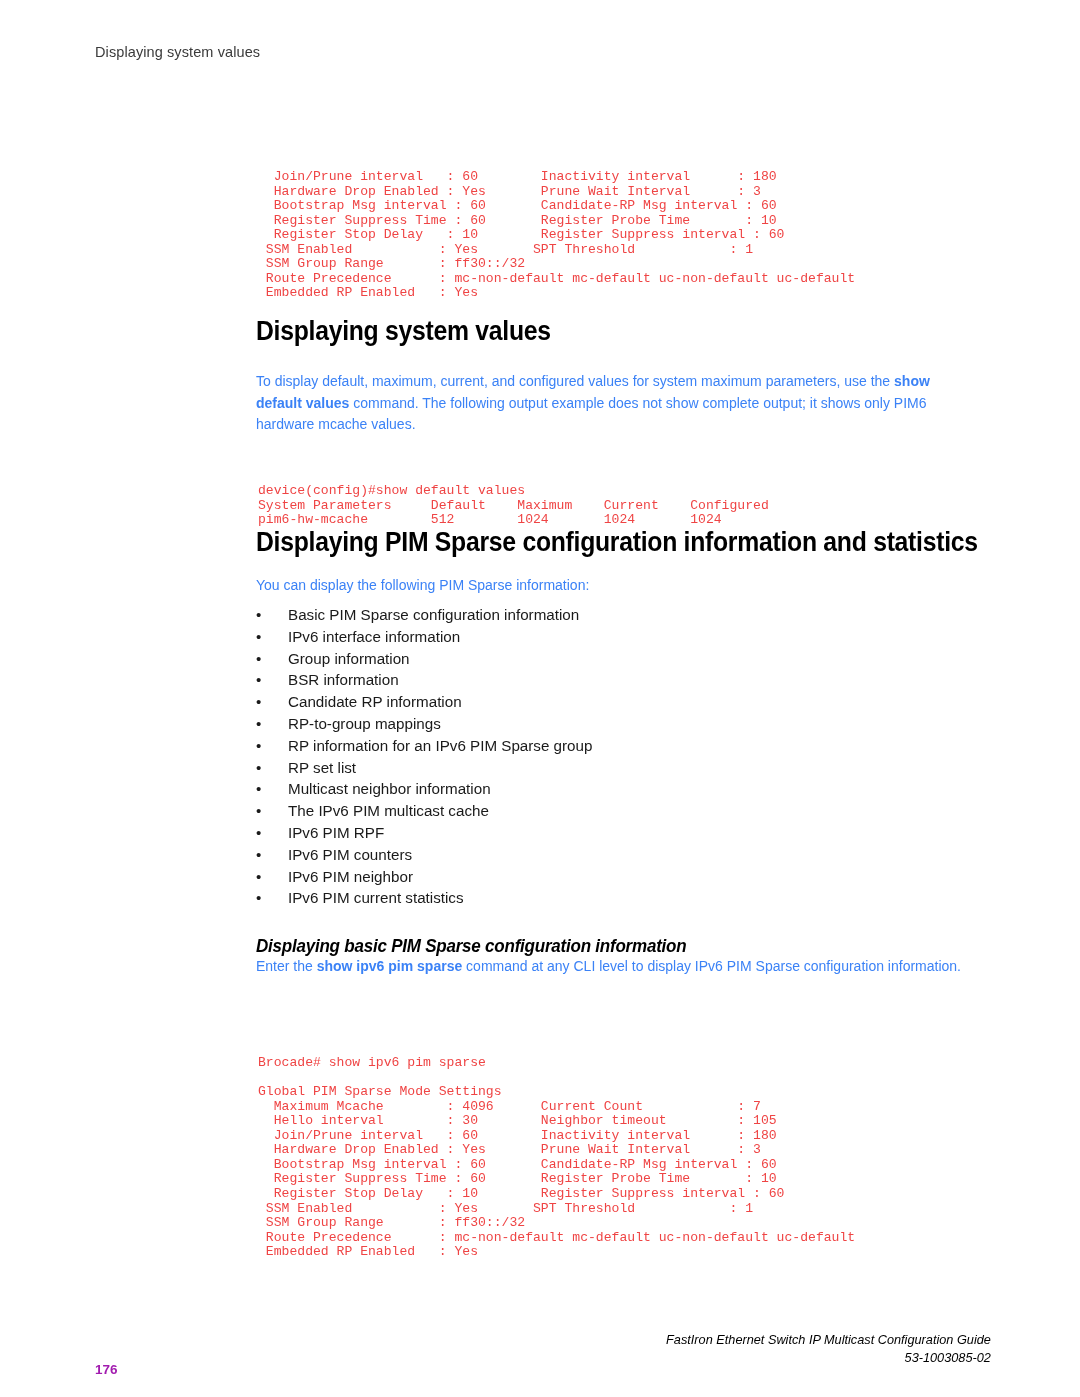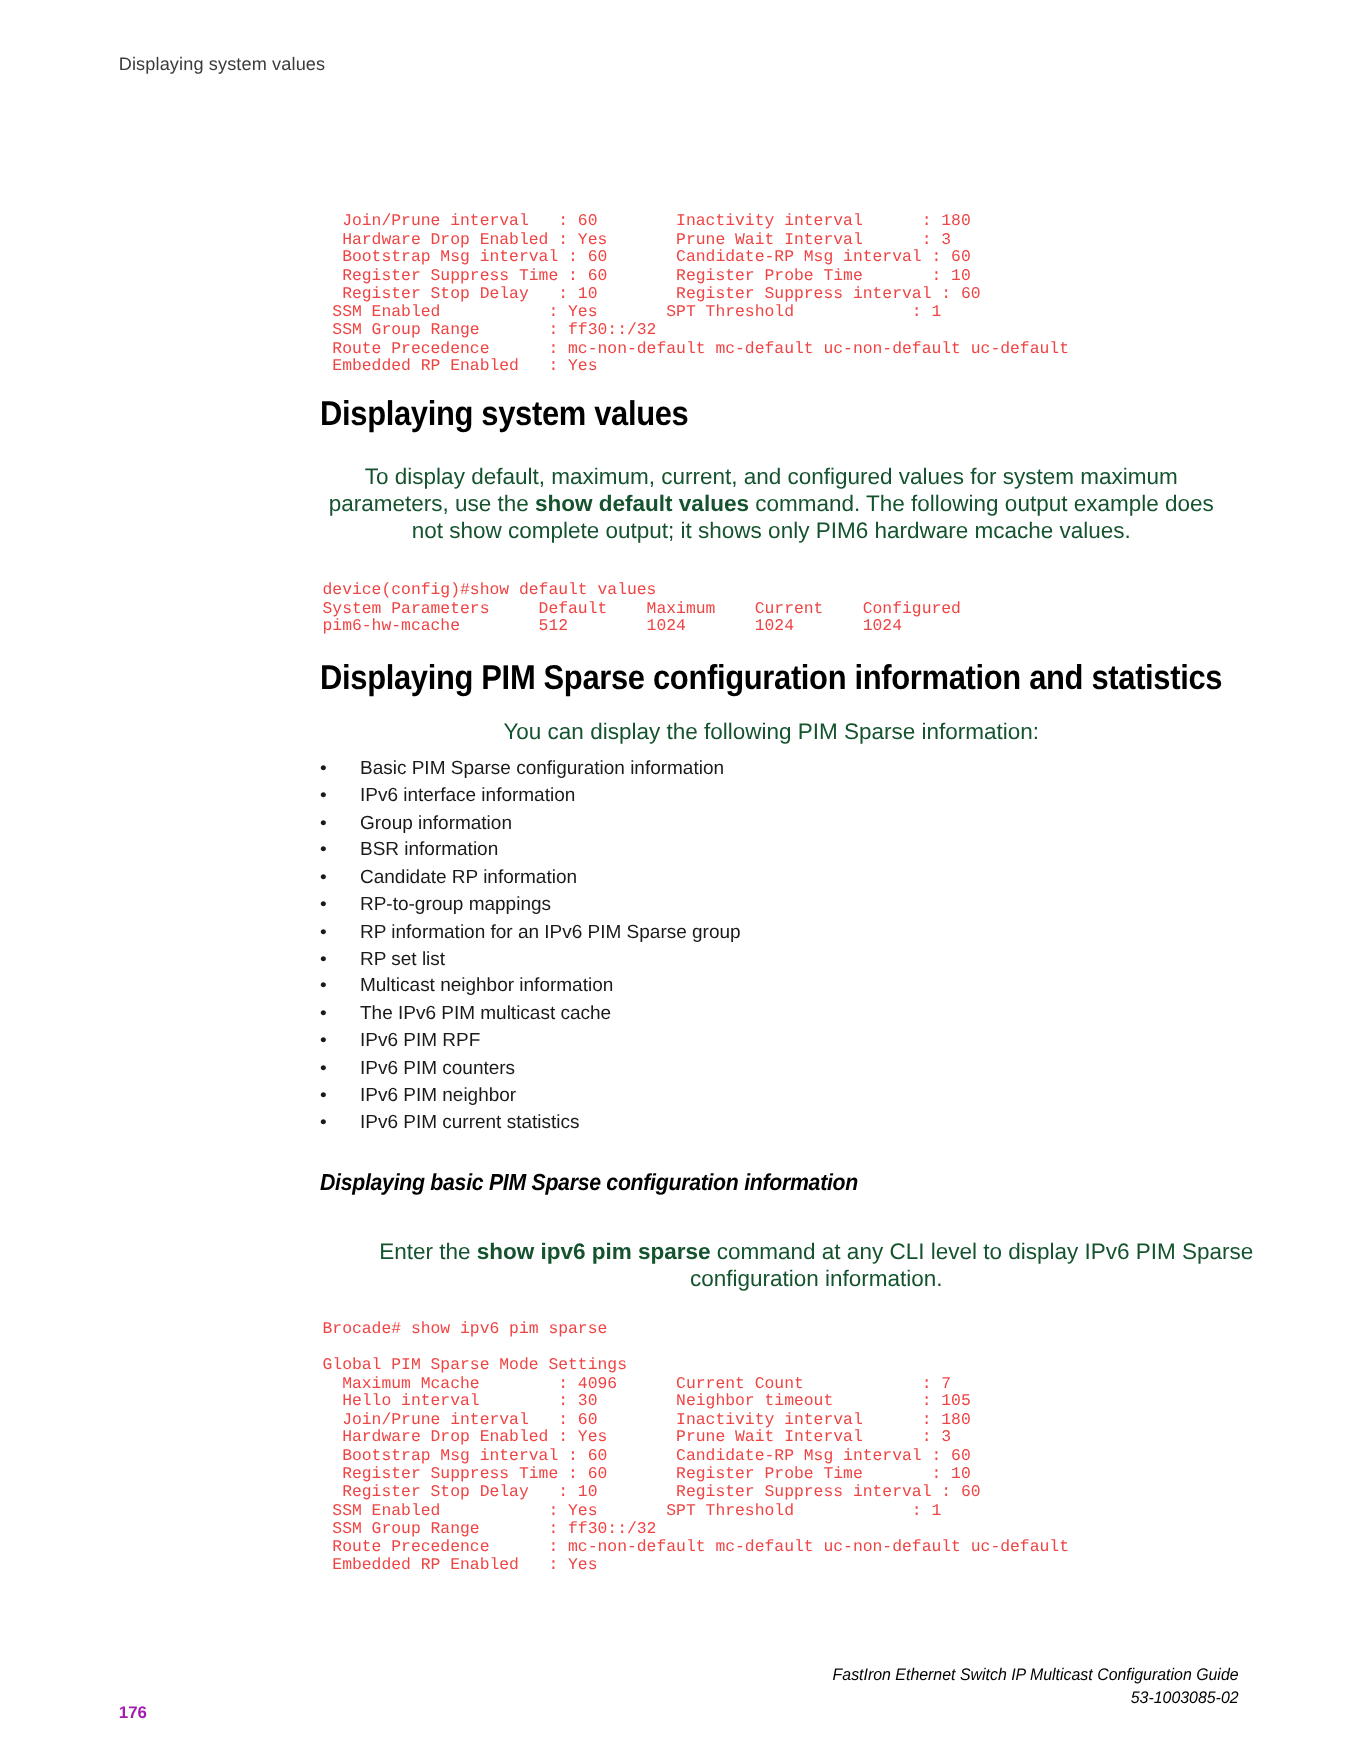--- a/index.html
+++ b/index.html
@@ -41,21 +41,21 @@
     font-family: "Liberation Mono", "DejaVu Sans Mono", monospace;
     font-size: 13.1px;
     line-height: 14.55px;
     color: #ef4444;
     white-space: pre;
     letter-spacing: 0px;
   }
   .codeblock .ln { display: block; white-space: pre; }
 
   #code-top { left: 258px; top: 157px; }
-  #code-mid { left: 258px; top: 427px; margin-top: 38px; }
+  #code-mid { left: 258px; top: 446px; margin-top: 38px; }
   #code-bottom { left: 258px; top: 1043px; }
 
   
   h1.h-chapter {
     position: absolute;
     margin: 0;
     left: 256px;
     font-family: "Liberation Sans", sans-serif;
     font-weight: bold;
     font-size: 27.5px;
@@ -84,30 +84,30 @@
     white-space: nowrap;
   }
 
   
   p.body {
     position: absolute;
     margin: 0;
     left: 256px;
     width: 722px;
     font-family: "Liberation Sans", sans-serif;
-    font-size: 18px;
+    font-size: 14px;
     line-height: 21.5px;
-    color: #14532d;
-    text-align: center;
+    color: #3b82f6;
+    text-align: left;
   }
   p.body b { font-weight: bold; }
 
   #p-intro   { top: 371px; }
   #p-youcan  { top: 575px; }
-  #p-enter   { top: 991px; margin-left: 36px; }
+  #p-enter   { top: 956px; }
 
   
   .bullets {
     position: absolute;
     left: 256px;
     top: 604px;
     width: 722px;
   }
   .bullets .bullet-row {
     position: relative;

